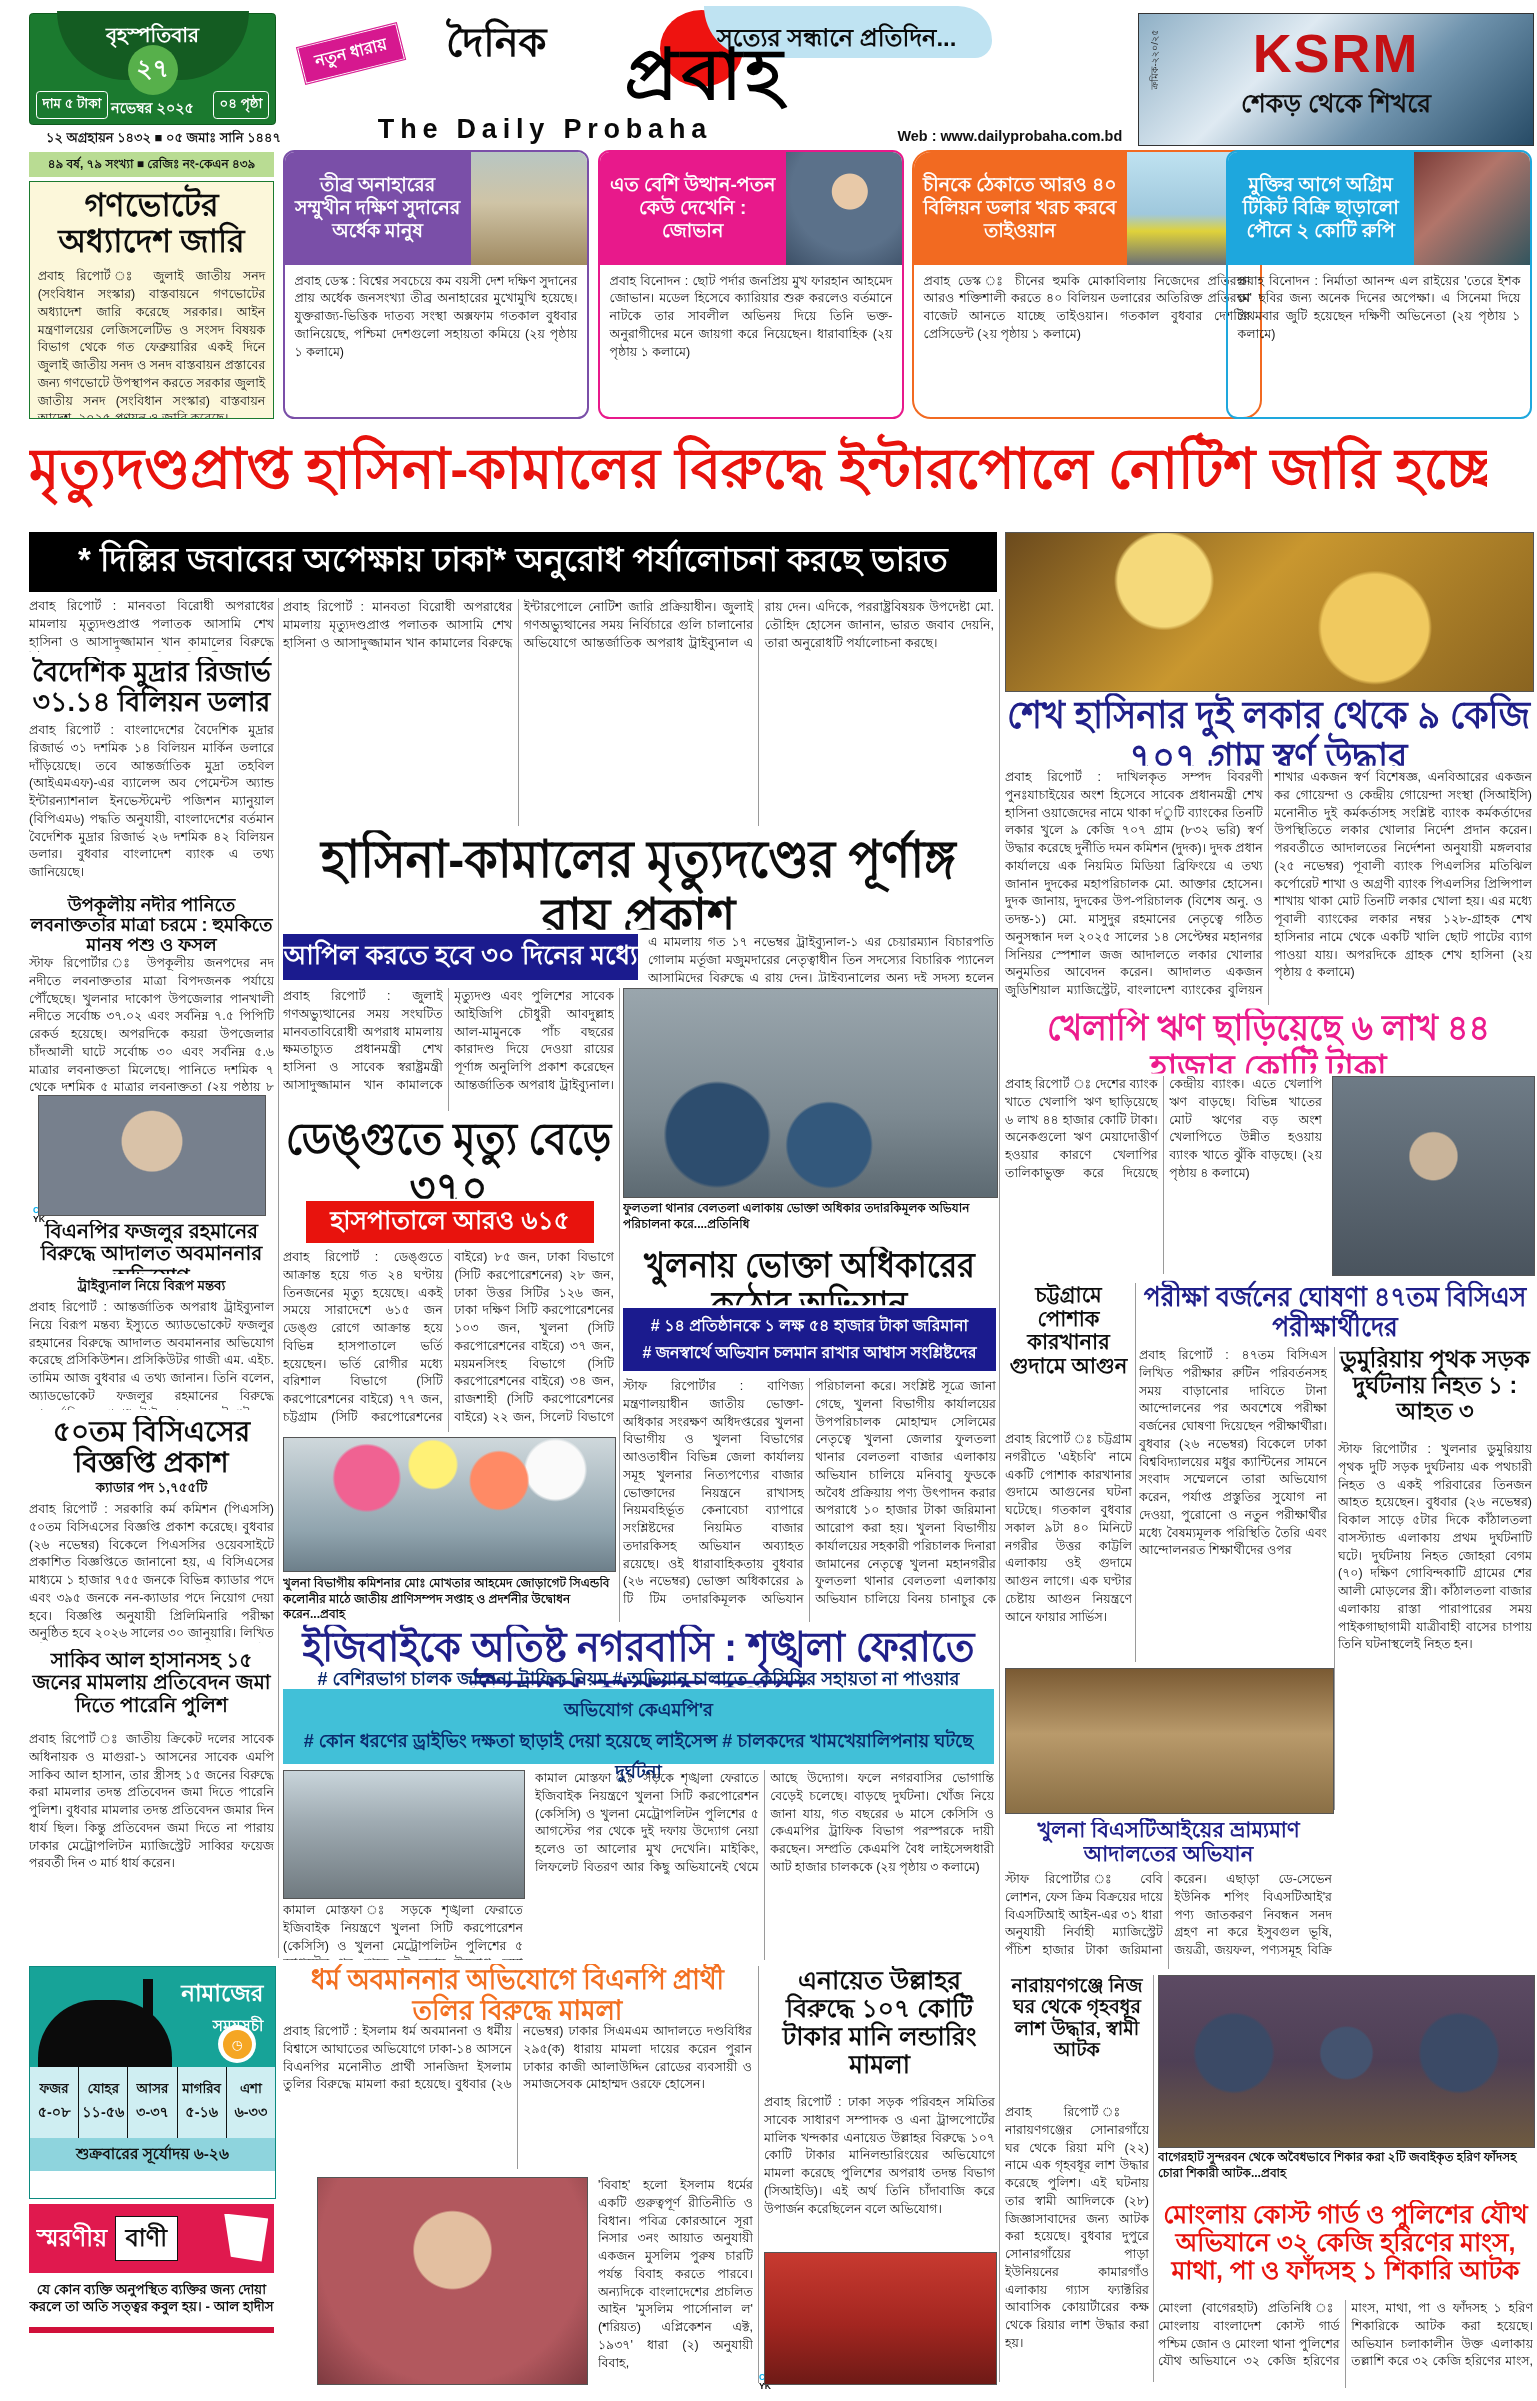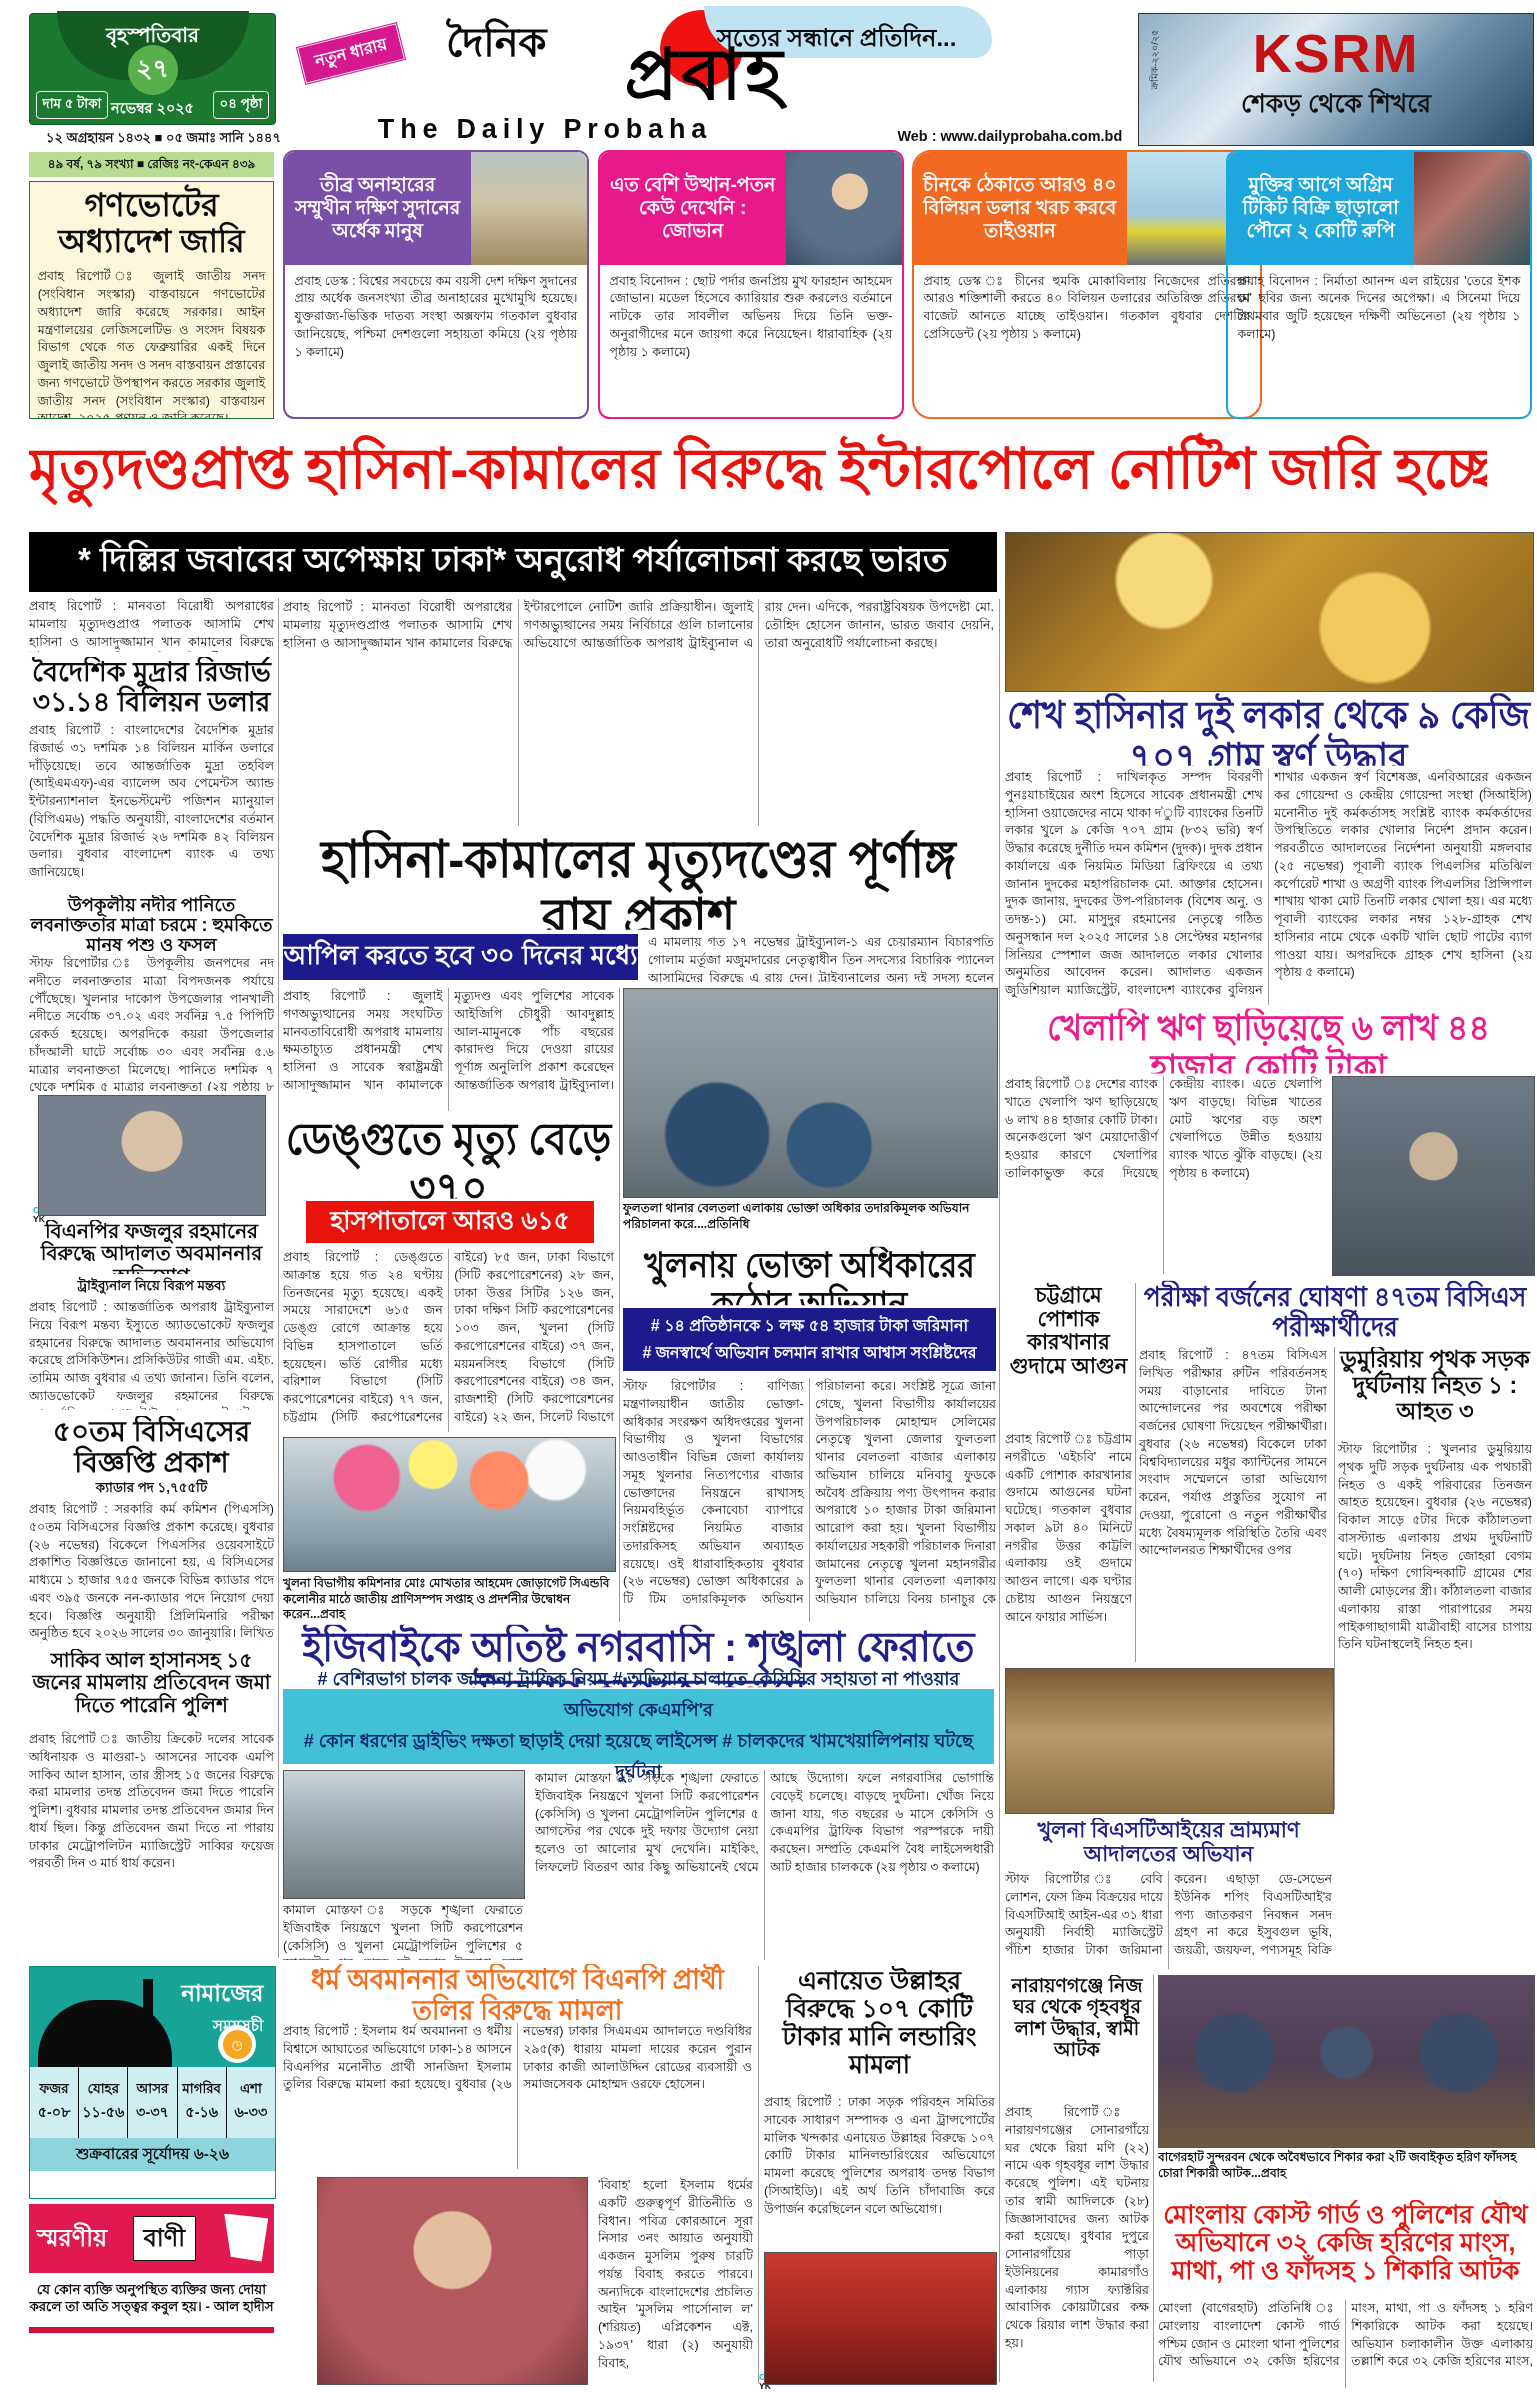--- a/index.html
+++ b/index.html
@@ -117,21 +117,21 @@
         </div>
       <div style="flex:1;padding-top:11.5px;">
           <div style="font-weight:bold;font-size:13.4px;">এশা</div>
           <div style="font-weight:bold;font-size:14.4px;">৬-৩৩</div>
         </div>
     </div>
     <div class="bar" style="height:33px;background:#8ed4dd;font-size:15.4px;">শুক্রবারের সূর্যোদয় ৬-২৬</div>
   </div>
 
   <div class="abs" style="left:29px;top:2204px;width:245px;height:154px;">
-    <div style="position:relative;height:69px;background:#e0194e;display:flex;align-items:center;gap:18px;">
+    <div style="position:relative;height:69px;background:#e0194e;display:flex;align-items:center;">
       <div style="color:#fff;font-weight:bold;font-size:24px;padding-left:7.7px;">স্মরণীয়</div>
       <div style="margin-left:7.7px;background:#fff;border:1.9px solid #111;padding:1.9px 9.6px;font-weight:bold;font-size:24px;color:#111;">বাণী</div>
       <div style="position:absolute;right:5.8px;top:9.6px;width:44px;height:48px;background:#fff;clip-path:polygon(0 0,100% 10%,85% 100%,15% 90%);"></div>
     </div>
     <div class="caption" style="margin-top:7.7px;text-align:center;font-size:13.4px;">যে কোন ব্যক্তি অনুপস্থিত ব্যক্তির জন্য দোয়া করলে তা অতি সত্ত্বর কবুল হয়। - আল হাদীস</div>
     <div style="margin-top:11.5px;height:5.8px;background:#d0103a;"></div>
   </div>
 
   <div class="abs" style="left:283px;top:9.6px;width:845px;height:134px;">
     <div style="position:absolute;left:17.3px;top:25px;transform:rotate(-14deg);background:#d6188f;color:#fff;font-weight:bold;font-size:16.3px;padding:3.8px 13.4px;border:1.9px solid #fff;outline:1.9px solid #d6188f;">নতুন ধারায়</div>

